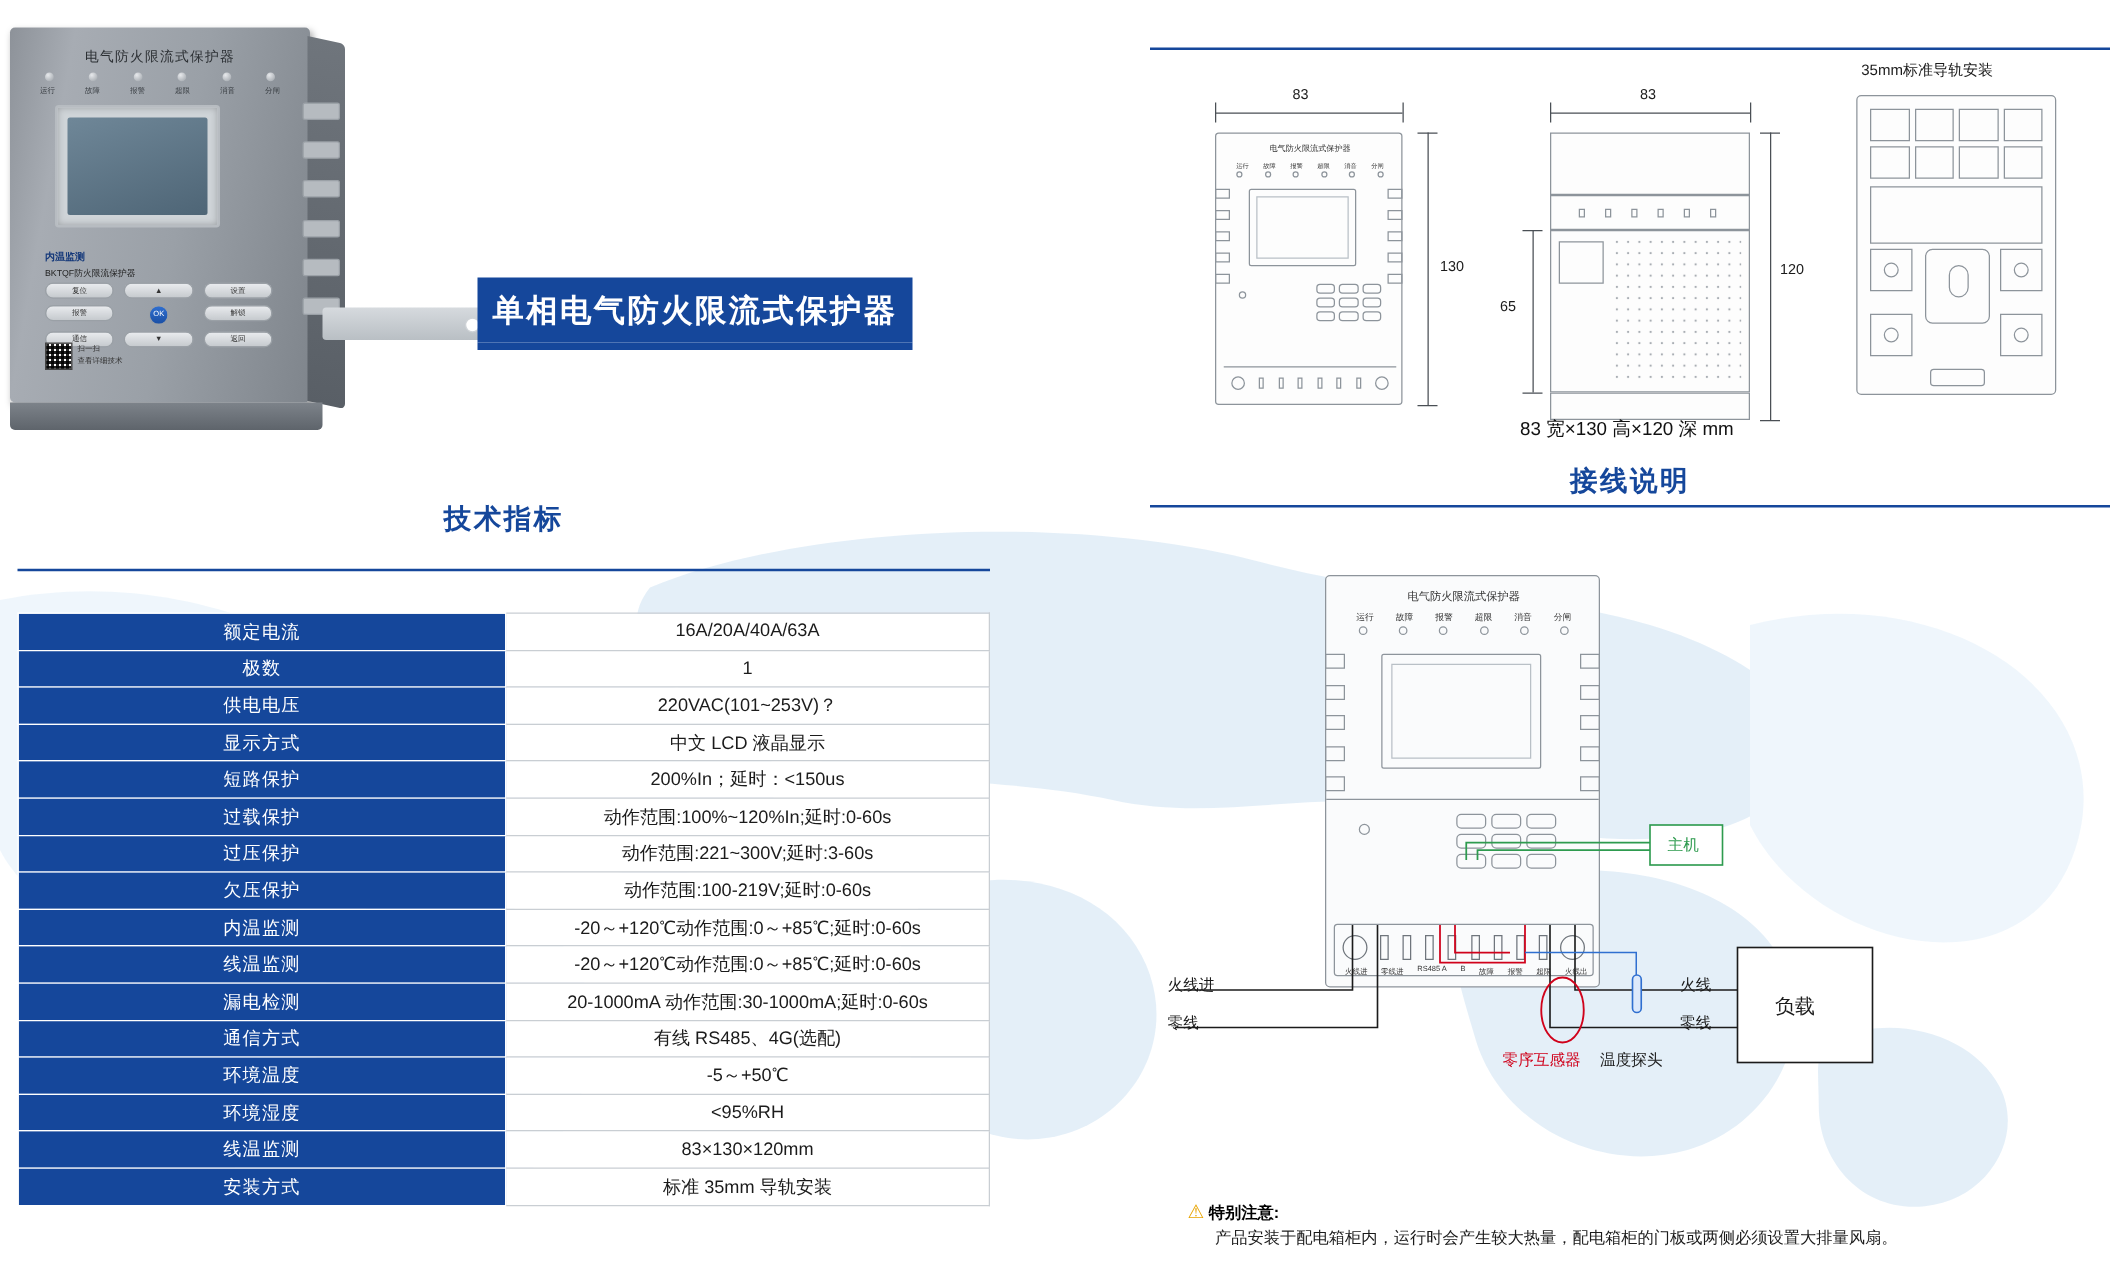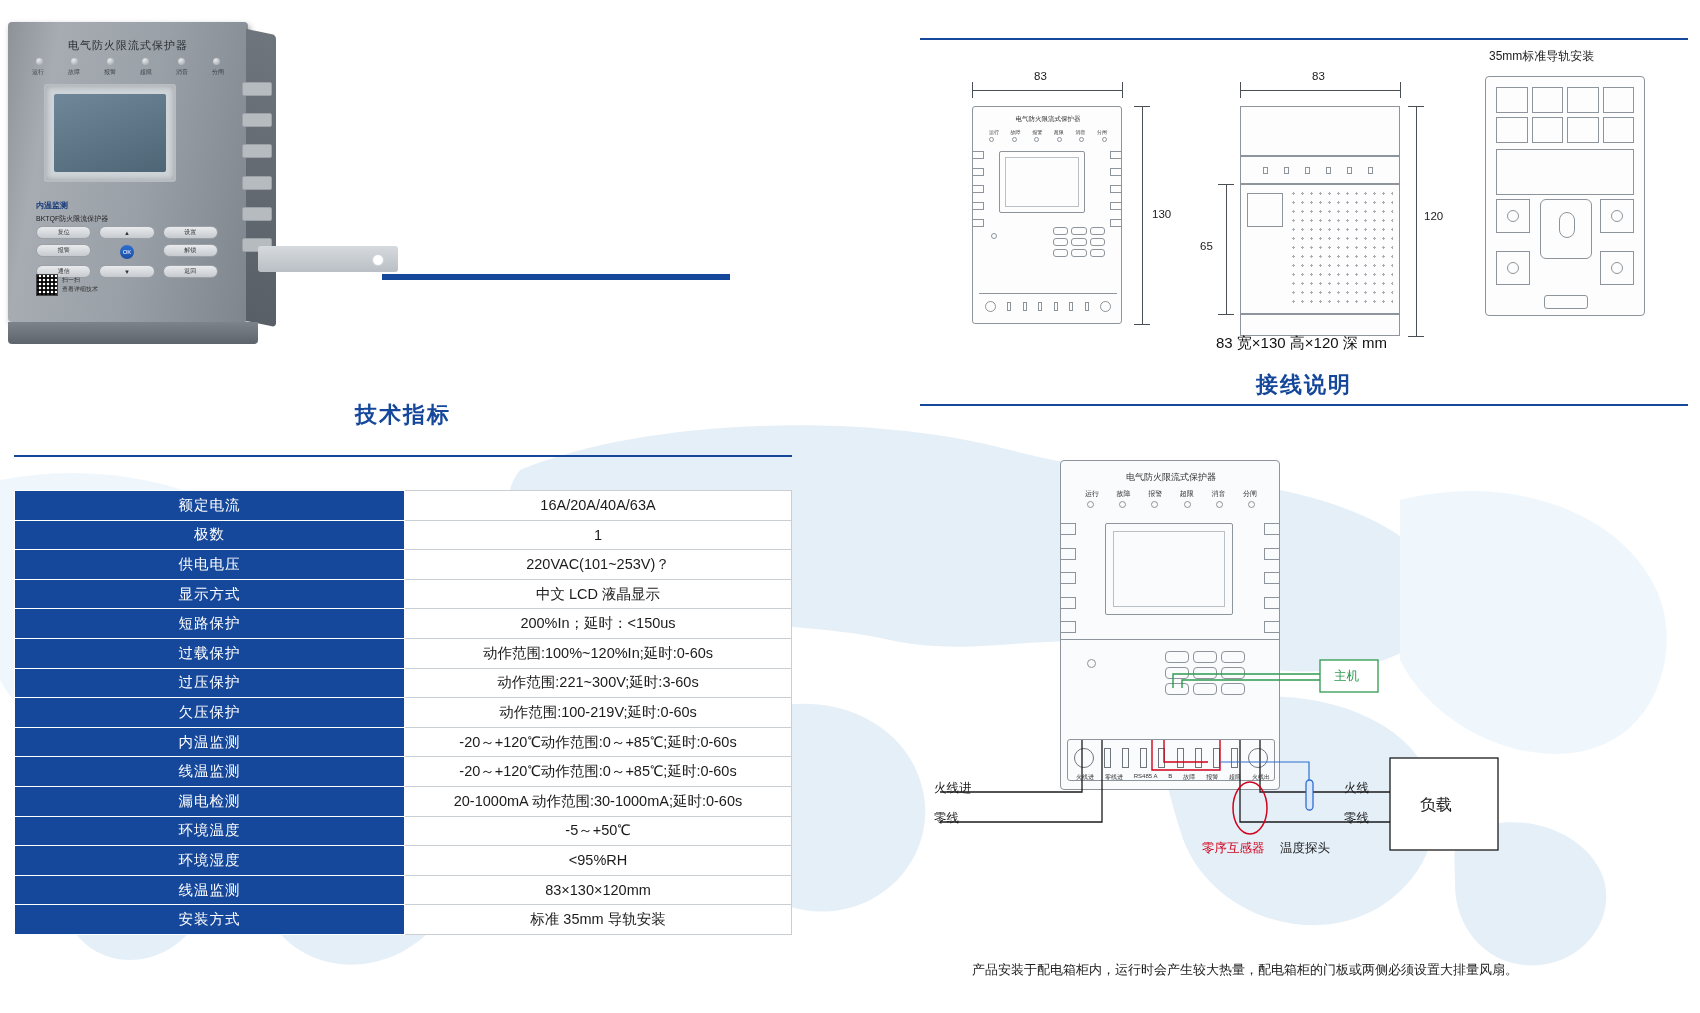--- a/index.html
+++ b/index.html
@@ -266,20 +266,23 @@
       <div class="dev-qr"></div>
       <div class="dev-qr-text">
         <div>扫一扫</div>
         <div>查看详细技术</div>
       </div>
       <div class="dev-bottom"></div>
     </div>
 
     <div class="conn-bar"></div>
     <div class="conn-dot"></div>
+    <div class="title-bar">
+      <span class="t">单相电气防火限流式保护器</span>
+    </div>
     <div class="title-underline"></div>
   </div>
 
   <div class="sec-rule" style="left:920px; top:38px; width:768px;"></div>
 
   <div class="dim-panel" style="border-top:none;">
 
     <div style="position:absolute; left:40px; top:40px; width:190px; height:260px;">
 
       <div class="dimline" style="left:12px; top:22px; width:150px; height:1px;"></div>
@@ -468,20 +471,24 @@
         </tr>
       <tr>
           <td class="k">线温监测</td>
           <td class="v">-20～+120℃动作范围:0～+85℃;延时:0-60s</td>
         </tr>
       <tr>
           <td class="k">漏电检测</td>
           <td class="v">20-1000mA 动作范围:30-1000mA;延时:0-60s</td>
         </tr>
       <tr>
+          <td class="k">通信方式</td>
+          <td class="v">有线 RS485、4G(选配)</td>
+        </tr>
+      <tr>
           <td class="k">环境温度</td>
           <td class="v">-5～+50℃</td>
         </tr>
       <tr>
           <td class="k">环境湿度</td>
           <td class="v">&lt;95%RH</td>
         </tr>
       <tr>
           <td class="k">线温监测</td>
           <td class="v">83×130×120mm</td>
@@ -605,16 +612,20 @@
     <div class="lbl" style="left:14px; top:340px;">火线进</div>
     <div class="lbl" style="left:14px; top:370px;">零线</div>
     <div class="lbl" style="left:424px; top:340px;">火线</div>
     <div class="lbl" style="left:424px; top:370px;">零线</div>
 
     <div class="lbl red" style="left:282px; top:400px;">零序互感器</div>
     <div class="lbl" style="left:360px; top:400px;">温度探头</div>
   </div>
 
   <div class="note">
+    <div>
+      <span class="warn-ico">⚠</span>
+      <b>特别注意:</b>
+    </div>
     <div style="padding-left:22px;">产品安装于配电箱柜内，运行时会产生较大热量，配电箱柜的门板或两侧必须设置大排量风扇。</div>
   </div>
 
 </div>
 
 </body></html>

